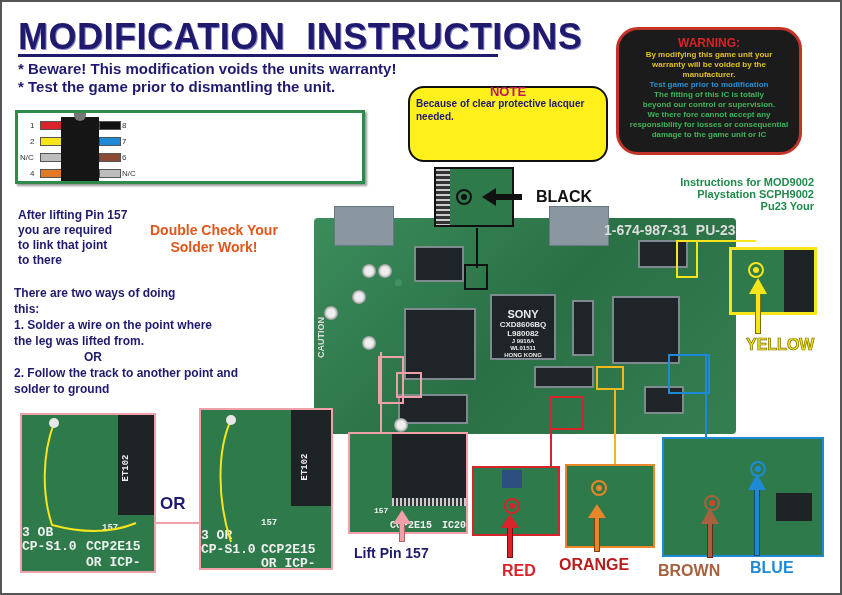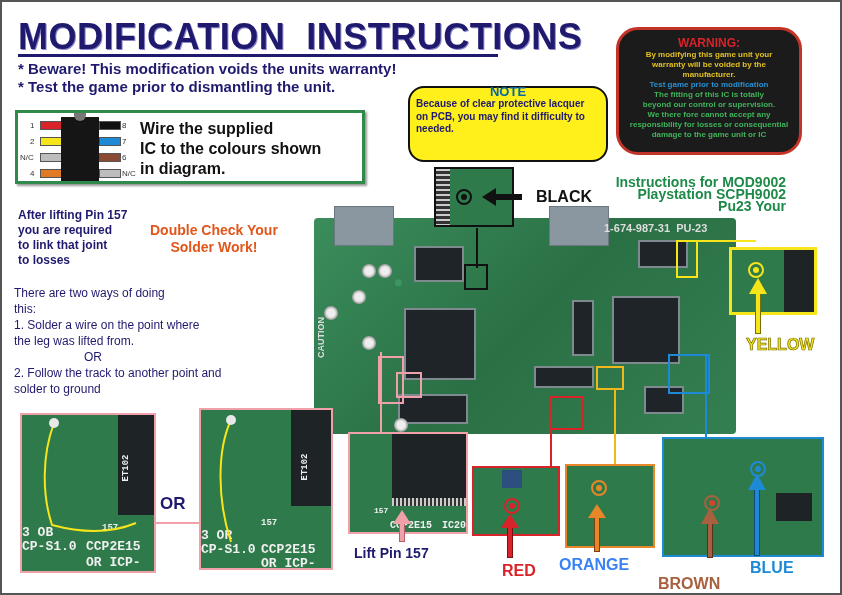--- a/index.html
+++ b/index.html
@@ -15,38 +15,38 @@
 
   
   .warning { left: 614px; top: 25px; width: 186px; height: 128px; background: #1b1b1b; border: 3px solid #c43327; border-radius: 22px; text-align: center; padding-top: 6px; font-size: 8px; font-weight: bold; line-height: 10px; }
   .warning .w-title { color: #d8232a; font-size: 12px; line-height: 14px; }
   .warning .w-yellow { color: #e1c021; }
   .warning .w-blue { color: #2a8fd0; }
   .warning .w-green { color: #3fb35a; }
 
   
   .note { left: 406px; top: 84px; width: 200px; height: 76px; background: #ffef1a; border: 2px solid #111; border-radius: 16px; padding: 0 6px; font-size: 10px; font-weight: bold; color: #1f1a6e; line-height: 12.5px; }
-  .note .n-title { text-align: center; color: #0369a1; font-size: 13px; line-height: 12px; margin-top: -2px; }
+  .note .n-title { text-align: center; color: #be185d; font-size: 13px; line-height: 12px; margin-top: -2px; }
 
   
   .icbox { left: 13px; top: 108px; width: 350px; height: 74px; border: 3px solid #2f8a4c; background: #fff; box-shadow: 2px 2px 2px #999; }
   .ic-body { position: absolute; left: 43px; top: 4px; width: 38px; height: 64px; background: #151515; }
   .ic-notch { position: absolute; left: 13px; top: -4px; width: 12px; height: 8px; border-radius: 0 0 6px 6px; background: #777; }
   .pin { position: absolute; width: 22px; height: 9px; }
   .pin-label { position: absolute; font-size: 8px; color: #333; }
   .ic-text { position: absolute; left: 122px; top: 6px; font-size: 16px; font-weight: bold; color: #111; line-height: 20px; }
 
   
   .after-text { left: 16px; top: 206px; font-size: 12px; font-weight: bold; color: #1f1a6e; line-height: 15px; }
   .double-check { left: 148px; top: 220px; font-size: 14px; font-weight: bold; color: #e1561a; text-align: center; line-height: 17px; }
-  .ways-text { left: 12px; top: 283px; font-size: 12px; font-weight: normal; color: #1f1a6e; line-height: 16px; }
+  .ways-text { left: 12px; top: 283px; font-size: 12px; font-weight: bold; color: #1f1a6e; line-height: 16px; }
   .ways-or { padding-left: 70px; display: block; }
 
   
-  .info { left: 612px; top: 174px; width: 172px; text-align: right; font-size: 14px; font-weight: bold; color: #1f8a4a; line-height: 12px; }
+  .info { left: 640px; top: 174px; width: 172px; text-align: right; font-size: 11px; font-weight: bold; color: #1f8a4a; line-height: 12px; }
 
   
   .pcb { left: 312px; top: 216px; width: 422px; height: 216px; background: #2f7d4f; border-radius: 4px; background-image:
       radial-gradient(circle at 20% 30%, #3e9463 0 3px, transparent 4px),
       radial-gradient(circle at 60% 70%, #3e9463 0 3px, transparent 4px),
       linear-gradient(135deg, #3b8d5c 0%, #2a7045 50%, #347f52 100%); }
   .pcb-tab { position: absolute; background: #8a97a0; border: 1px solid #6c7880; }
   .chip { position: absolute; background: #1e2428; border: 2px solid #7e8a90; }
   .chip .chip-text { color: #e8e8e8; font-size: 8px; font-weight: bold; text-align: center; padding-top: 18px; line-height: 9px; }
   .cap { position: absolute; width: 14px; height: 14px; border-radius: 50%; background: radial-gradient(circle, #eee 0 40%, #999 70%); }
@@ -85,21 +85,20 @@
     <div class="w-green">The fitting of this IC is totally</div>
     <div class="w-green">beyond our control or supervision.</div>
     <div class="w-green">We there fore  cannot accept any</div>
     <div class="w-green">responsibility for losses or consequential</div>
     <div class="w-green">damage to the game unit or IC</div>
   </div>
 
   <div class="abs note">
     <div class="n-title">NOTE</div>
     <div>Because of clear protective lacquer</div>
-    <div>on PCB, you may find it difficulty to</div>
     <div>needed.</div>
   </div>
 
   <div class="abs icbox">
     <div class="pin" style="left: 22px; top: 8px; background: rgb(216, 35, 42); border: 1px solid rgb(85, 85, 85);"></div>
     <div class="pin" style="left: 22px; top: 24px; background: rgb(245, 229, 26); border: 1px solid rgb(85, 85, 85);"></div>
     <div class="pin" style="left: 22px; top: 40px; background: rgb(189, 189, 189); border: 1px solid rgb(85, 85, 85);"></div>
     <div class="pin" style="left: 22px; top: 56px; background: rgb(224, 122, 36); border: 1px solid rgb(85, 85, 85);"></div>
     <div class="pin" style="left: 81px; top: 8px; background: rgb(17, 17, 17); border: 1px solid rgb(85, 85, 85);"></div>
     <div class="pin" style="left: 81px; top: 24px; background: rgb(30, 138, 214); border: 1px solid rgb(85, 85, 85);"></div>
@@ -109,32 +108,27 @@
         <div class="ic-notch"></div>
       </div>
     <span class="pin-label" style="left:12px;top:8px">1</span>
     <span class="pin-label" style="left:12px;top:24px">2</span>
     <span class="pin-label" style="left:2px;top:40px">N/C</span>
     <span class="pin-label" style="left:12px;top:56px">4</span>
     <span class="pin-label" style="left:104px;top:8px">8</span>
     <span class="pin-label" style="left:104px;top:24px">7</span>
     <span class="pin-label" style="left:104px;top:40px">6</span>
     <span class="pin-label" style="left:104px;top:56px">N/C</span>
-    <div class="ic-text">
-      <div>Wire the supplied</div>
-      <div>IC to the colours shown</div>
-      <div>in diagram.</div>
-    </div>
   </div>
 
   <div class="abs after-text">
     <div>After lifting Pin 157</div>
     <div>you are required</div>
     <div>to link that joint</div>
-    <div>to losses</div>
+    <div>to there</div>
   </div>
   <div class="abs double-check">
     <div>Double Check Your</div>
     <div>Solder Work!</div>
   </div>
   <div class="abs ways-text">
     <div>There are two ways of doing</div>
     <div>this:</div>
     <div>1. Solder a wire on the point where</div>
     <div>the leg was lifted from.</div>
@@ -147,34 +141,44 @@
     <div>Instructions for MOD9002</div>
     <div>Playstation SCPH9002</div>
     <div>Pu23 Your</div>
   </div>
 
   <div class="abs pcb">
     <div class="pcb-tab" style="left:20px;top:-12px;width:60px;height:40px"></div>
     <div class="pcb-tab" style="left:235px;top:-12px;width:60px;height:40px"></div>
     <div class="chip" style="left:100px;top:28px;width:50px;height:36px"></div>
     <div class="chip" style="left:90px;top:90px;width:72px;height:72px"></div>
+    <div class="chip" style="left:176px;top:76px;width:66px;height:66px">
+      <div class="chip-text" style="padding-top:12px">
+        <div style="font-size:11px;line-height:12px">SONY</div>
+        <div>CXD8606BQ</div>
+        <div>L980082</div>
+        <div style="font-size:6px;line-height:7px">J 9916A</div>
+        <div style="font-size:6px;line-height:7px">WL01511</div>
+        <div style="font-size:6px;line-height:7px">HONG KONG</div>
+      </div>
+    </div>
     <div class="chip" style="left:258px;top:82px;width:22px;height:56px"></div>
     <div class="chip" style="left:298px;top:78px;width:68px;height:68px"></div>
     <div class="chip" style="left:324px;top:22px;width:50px;height:28px"></div>
     <div class="chip" style="left:84px;top:176px;width:70px;height:30px"></div>
     <div class="chip" style="left:220px;top:148px;width:60px;height:22px"></div>
     <div class="chip" style="left:330px;top:168px;width:40px;height:28px"></div>
     <div class="cap" style="left:48px;top:46px"></div>
     <div class="cap" style="left:64px;top:46px"></div>
     <div class="cap" style="left:38px;top:72px"></div>
     <div class="cap" style="left:10px;top:88px"></div>
     <div class="cap" style="left:48px;top:118px"></div>
     <div class="cap" style="left:80px;top:200px"></div>
     <div class="abs" style="left:2px;top:140px;transform:rotate(-90deg);transform-origin:left top;color:#ddd;font-size:9px;font-weight:bold;">CAUTION</div>
-    <div class="abs" style="left:290px;top:4px;color:#ddd;font-size:11px;font-weight:bold;white-space:pre">1-674-987-31  PU-23</div>
+    <div class="abs" style="left:290px;top:4px;color:#ddd;font-size:14px;font-weight:bold;white-space:pre">1-674-987-31  PU-23</div>
 
     <div class="marker" style="left:150px;top:46px;width:24px;height:26px;border-color:#111"></div>
     <div class="marker" style="left:362px;top:22px;width:22px;height:38px;border-color:#f5e51a"></div>
     <div class="marker" style="left:64px;top:138px;width:26px;height:48px;border-color:#f0a0a8"></div>
     <div class="marker" style="left:82px;top:154px;width:26px;height:26px;border-color:#f0a0a8"></div>
     <div class="marker" style="left:236px;top:178px;width:34px;height:34px;border-color:#d8232a"></div>
     <div class="marker" style="left:282px;top:148px;width:28px;height:24px;border-color:#f0b81a"></div>
     <div class="marker" style="left:354px;top:136px;width:42px;height:40px;border-color:#1e8ad6"></div>
   </div>
 
@@ -252,29 +256,29 @@
   <div class="arrow-shaft" style="left:505px;top:524px;width:6px;height:32px;background:#d8232a;border:1px solid #7a1010"></div>
   <div class="arrow-head" style="left:499px;top:512px;border-bottom:14px solid #d8232a"></div>
   <div class="color-label" style="left:500px;top:560px;color:#d8232a">RED</div>
 
   <div class="inset" style="left:563px;top:462px;width:90px;height:84px;border:2px solid #e8862a">
     <div class="ring" style="left:24px;top:14px;width:16px;height:16px;border-color:#e8862a"></div>
     <div class="dot" style="left:29px;top:19px;width:6px;height:6px;background:#e8862a"></div>
   </div>
   <div class="arrow-shaft" style="left:592px;top:514px;width:6px;height:36px;background:#e8862a;border:1px solid #7a3f10"></div>
   <div class="arrow-head" style="left:586px;top:502px;border-bottom:14px solid #e8862a"></div>
-  <div class="color-label" style="left:557px;top:554px;color:#3b82f6">ORANGE</div>
+  <div class="color-label" style="left:557px;top:554px;color:#b91c1c">ORANGE</div>
 
   <div class="inset" style="left:660px;top:435px;width:162px;height:120px;border:2px solid #1e8ad6">
     <div class="ic-dark" style="left:112px;top:54px;width:36px;height:28px"></div>
     <div class="ring" style="left:40px;top:56px;width:16px;height:16px;border-color:#a8613f"></div>
     <div class="dot" style="left:45px;top:61px;width:6px;height:6px;background:#d8432a"></div>
     <div class="ring" style="left:86px;top:22px;width:16px;height:16px;border-color:#1e8ad6"></div>
     <div class="dot" style="left:91px;top:27px;width:6px;height:6px;background:#1e8ad6"></div>
   </div>
   <div class="arrow-shaft" style="left:705px;top:520px;width:6px;height:36px;background:#a8613f;border:1px solid #5a2f1b"></div>
   <div class="arrow-head" style="left:699px;top:506px;border-bottom:16px solid #a8613f"></div>
-  <div class="color-label" style="left:656px;top:573px;color:#a8613f">BROWN</div>
+  <div class="color-label" style="left:656px;top:560px;color:#a8613f">BROWN</div>
   <div class="arrow-shaft" style="left:752px;top:486px;width:6px;height:68px;background:#1e8ad6;border:1px solid #0e4a7a"></div>
   <div class="arrow-head" style="left:746px;top:472px;border-bottom:16px solid #1e8ad6"></div>
   <div class="color-label" style="left:748px;top:557px;color:#1e8ad6">BLUE</div>
 
 </div>
 
 </body></html>

